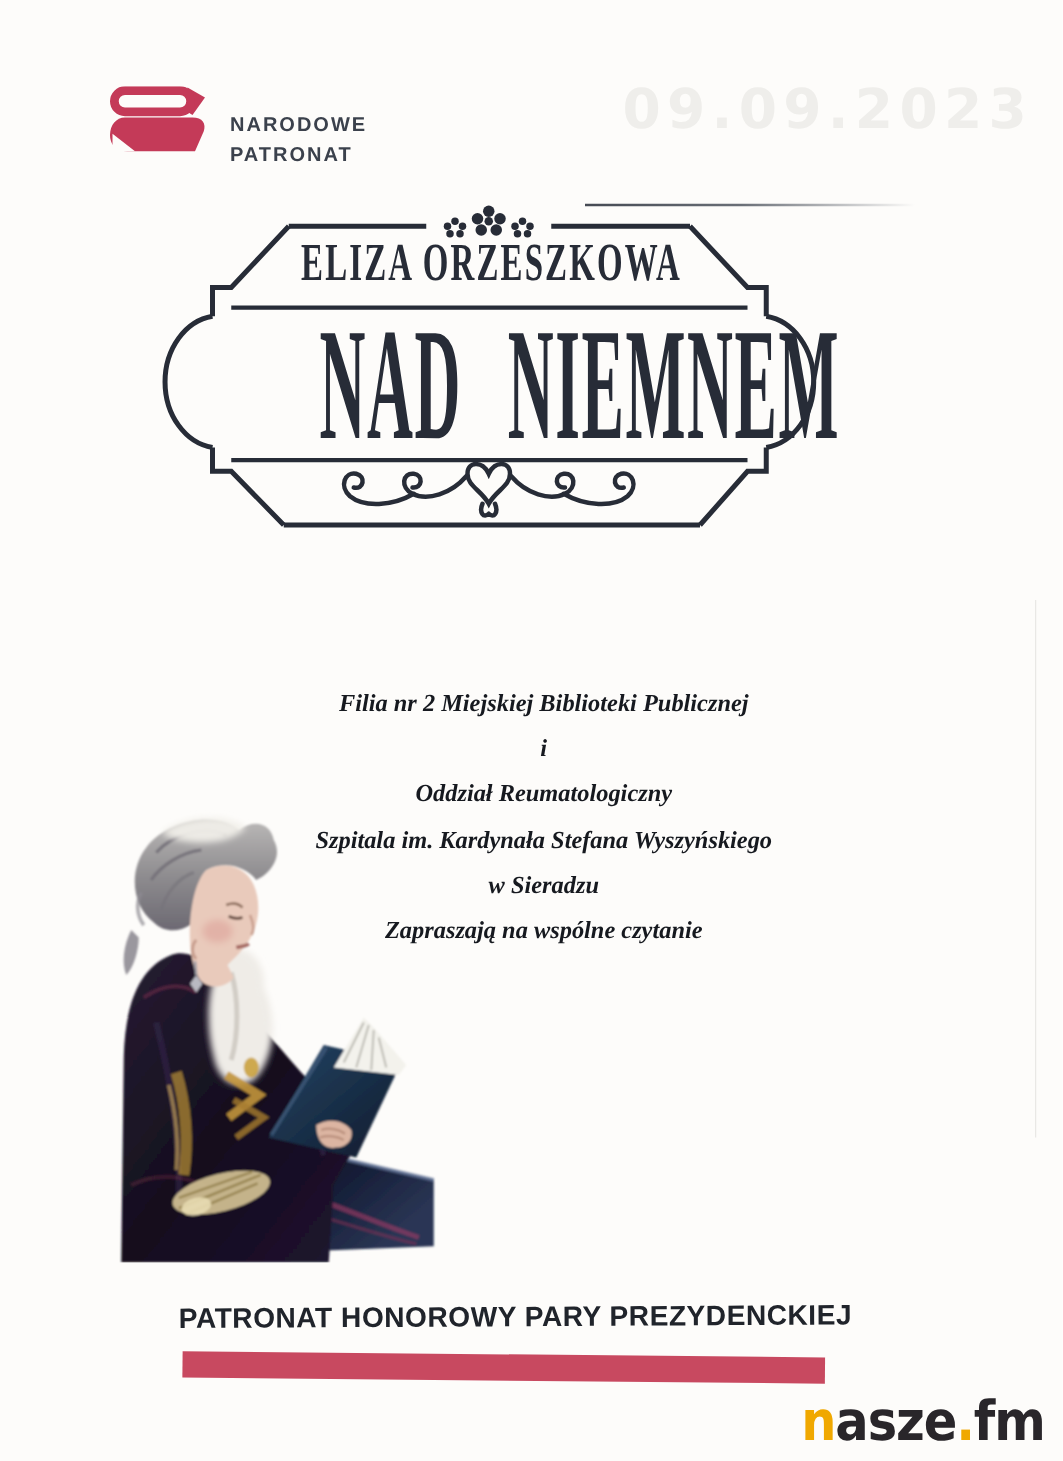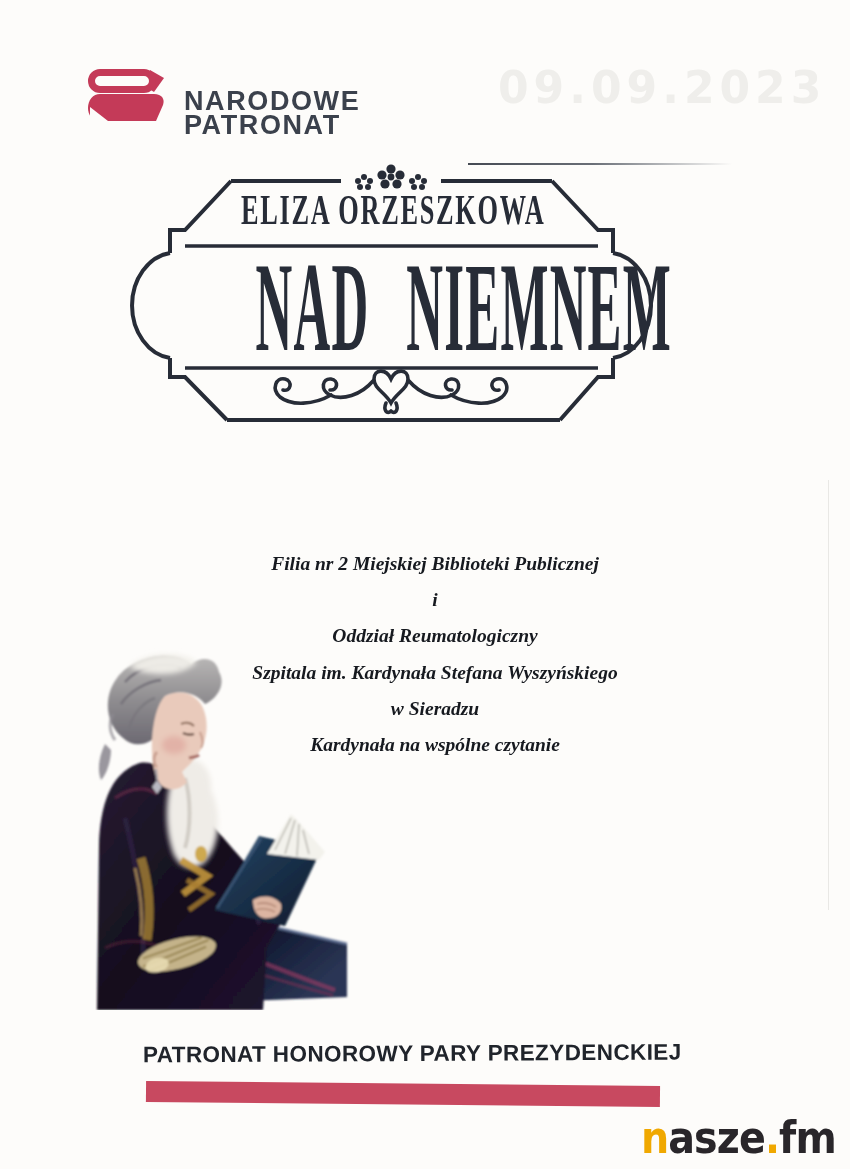--- a/index.html
+++ b/index.html
@@ -4,21 +4,21 @@
 <style>
   html,body{margin:0;padding:0;}
   body{width:850px;height:1169px;background:#ffffff;overflow:hidden;}
   .page{position:relative;width:850px;height:1169px;background:#fdfcfa;font-family:"Liberation Sans",sans-serif;}
   .edge-line{position:absolute;left:828px;top:480px;width:1px;height:430px;background:#e9e8e5;}
 
   
   .nc-logo{position:absolute;left:88px;top:58px;display:flex;align-items:center;gap:16px;}
   .nc-logo svg{width:80px;height:56px;}
   .nc-logo-text{display:flex;flex-direction:column;gap:2px;color:#3b414c;font-weight:bold;
-    font-size:27px;letter-spacing:1.6px;line-height:22px;font-family:"Liberation Sans",sans-serif;margin-top:32px;}
+    font-size:16px;letter-spacing:1.6px;line-height:22px;font-family:"Liberation Sans",sans-serif;margin-top:32px;}
 
   
   .watermark{position:absolute;left:498px;top:62px;font-size:44px;font-weight:bold;
     letter-spacing:5px;color:#efeeeb;font-family:"DejaVu Sans",sans-serif;}
 
   
   .scan-line{position:absolute;left:468px;top:163px;width:278px;height:2px;
     background:linear-gradient(to right,#454a53 0%,#6a6f77 45%,rgba(120,124,130,0) 95%);}
 
   
@@ -136,21 +136,21 @@
       <span>NAD NIEMNEM</span>
     </div>
   </div>
 
   <div class="invitation">
     <div>Filia nr 2 Miejskiej Biblioteki Publicznej</div>
     <div>i</div>
     <div>Oddział Reumatologiczny</div>
     <div>Szpitala im. Kardynała Stefana Wyszyńskiego</div>
     <div>w Sieradzu</div>
-    <div>Kardynała na wspólne czytanie</div>
+    <div>Zapraszają na wspólne czytanie</div>
   </div>
 
   <svg class="photo" viewBox="0 0 272 362">
     <defs>
       <filter id="soft" x="-20%" y="-20%" width="140%" height="140%">
           <feGaussianBlur stdDeviation="1"></feGaussianBlur>
         </filter>
       <filter id="soft2" x="-40%" y="-40%" width="180%" height="180%">
           <feGaussianBlur stdDeviation="2.4"></feGaussianBlur>
         </filter>

